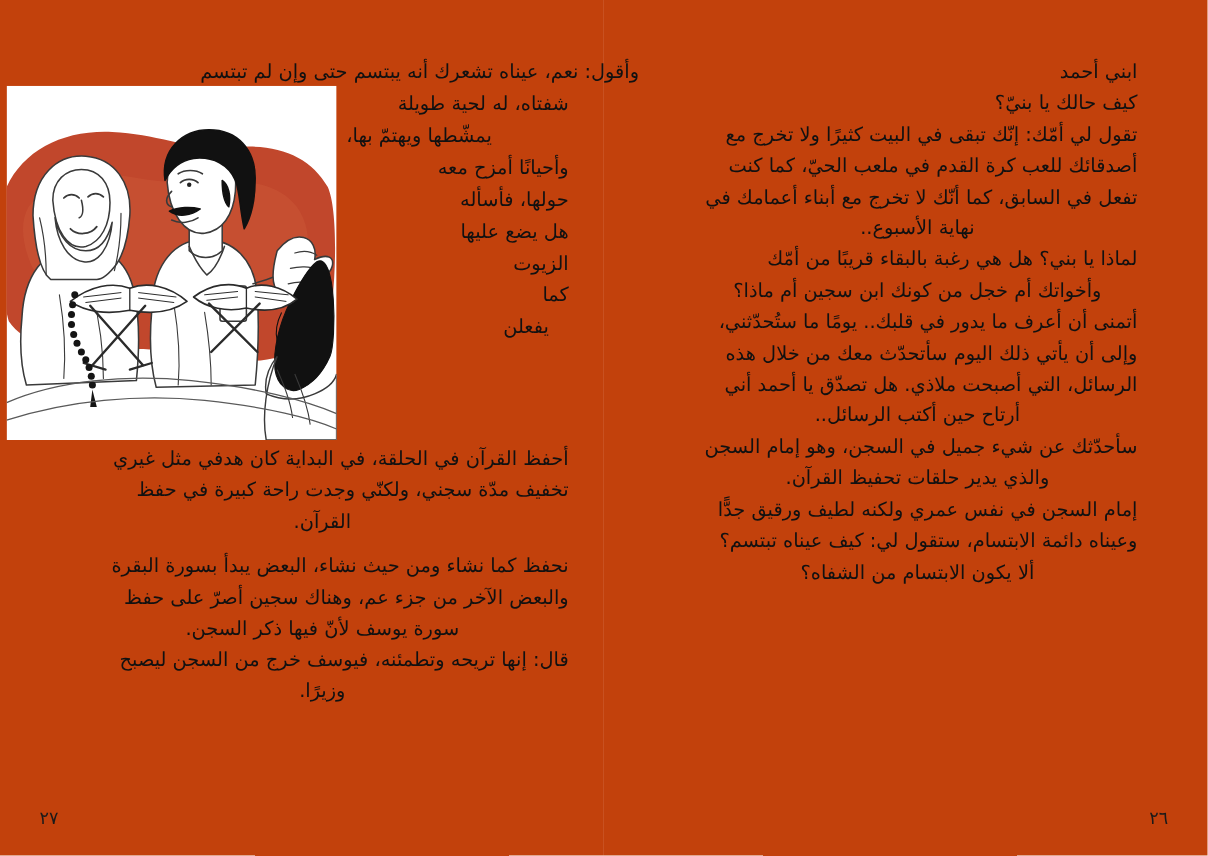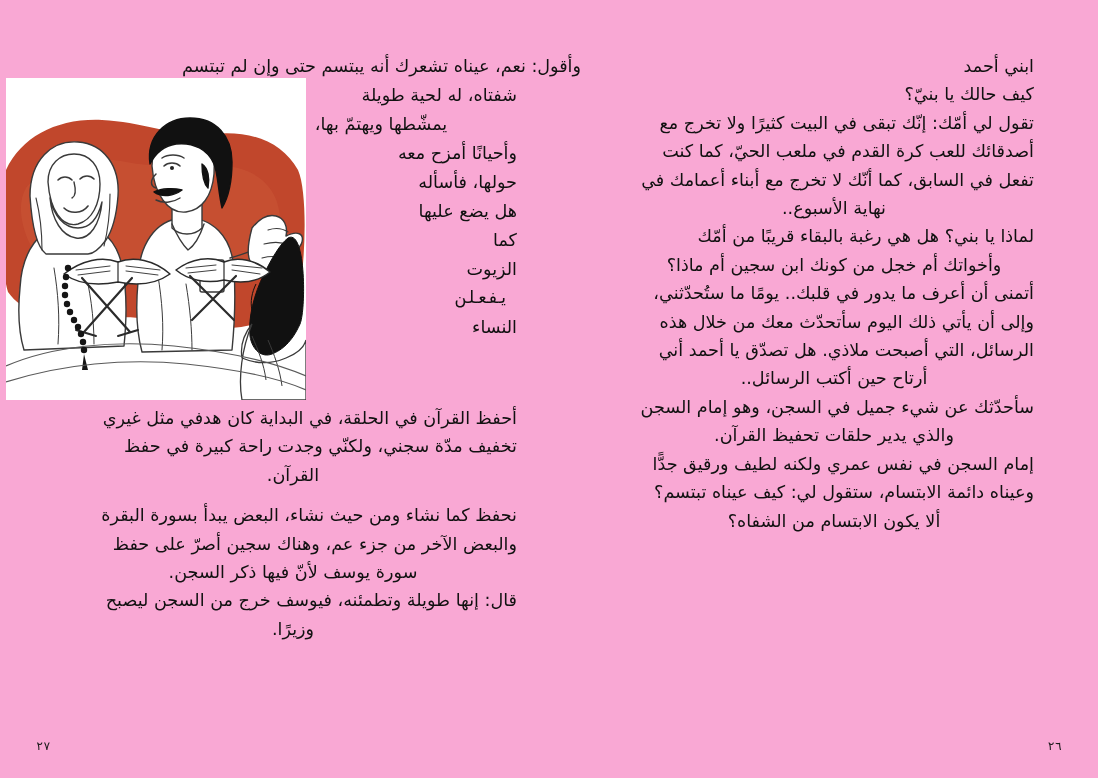--- a/index.html
+++ b/index.html
@@ -17,32 +17,32 @@
     height: 778px;
     background: #ffffff;
     overflow: hidden;
   }
 
   
   .page {
     position: absolute;
     top: 0;
     height: 778px;
-    background: #f9a8d4;
+    background: #c2410c;
   }
   .page-left  { left: 0;   width: 549px; }
   .page-right { left: 549px; width: 549px; }
 
   .page-number {
     position: absolute;
     bottom: 24px;
-    font-size: 12px;
+    font-size: 16px;
     color: #1a1a1a;
     letter-spacing: 1px;
-    font-family: Liberation Mono, monospace;
+    font-family: Liberation Serif, serif;
   }
   .page-number.left  { left: 36px; }
   .page-number.right { right: 36px; }
 
   
   .col {
     position: absolute;
     direction: rtl;
     text-align: right;
     color: #111111;
@@ -94,21 +94,21 @@
   }
   
   .wrap-text .ln.w1 { margin-right: -64px; }
   .wrap-text .ln.w2 { margin-right: 0px; }
   .wrap-text .ln.w3 { margin-right: 0px; text-align: center; }
   .wrap-text .ln.w4 { margin-right: 0px; }
   .wrap-text .ln.w5 { margin-right: 0px; }
   .wrap-text .ln.w6 { margin-right: 0px; }
   .wrap-text .ln.w7 { margin-right: 0px; }
   .wrap-text .ln.w8 { margin-right: 0px; }
-  .wrap-text .ln.w9 { margin-right: 8px; font-family: Liberation Mono, monospace; }
+  .wrap-text .ln.w9 { margin-right: 18px; }
   .wrap-text .ln.w10 { margin-right: 0px; }
 
   
   .left-lower {
     top: 404px;
     right: 32px;
     width: 448px;
   }
   .left-lower p.gap { margin-top: 12px; }
 
@@ -287,28 +287,27 @@
       </svg>
     </div>
 
     <div class="wrap-text">
       <span class="ln w1">وأقول: نعم، عيناه تشعرك أنه يبتسم حتى وإن لم تبتسم</span>
       <span class="ln w2">شفتاه، له لحية طويلة</span>
       <span class="ln w3">يمشّطها ويهتمّ بها،</span>
       <span class="ln w4">وأحيانًا أمزح معه</span>
       <span class="ln w5">حولها، فأسأله</span>
       <span class="ln w6">هل يضع عليها</span>
+      <span class="ln w7">الزيوت</span>
       <span class="ln w8">كما</span>
-      <span class="ln w7">الزيوت</span>
       <span class="ln w9">يفعلن</span>
-      <span class="ln w10">النساء</span>
     </div>
 
     <div class="col left-lower">
       <p class="just">أحفظ القرآن في الحلقة، في البداية كان هدفي مثل غيري تخفيف مدّة سجني، ولكنّي وجدت راحة كبيرة في حفظ القرآن.</p>
       <p class="just gap">نحفظ كما نشاء ومن حيث نشاء، البعض يبدأ بسورة البقرة والبعض الآخر من جزء عم، وهناك سجين أصرّ على حفظ سورة يوسف لأنّ فيها ذكر السجن.</p>
-      <p class="just">قال: إنها طويلة وتطمئنه، فيوسف خرج من السجن ليصبح وزيرًا.</p>
+      <p class="just">قال: إنها تريحه وتطمئنه، فيوسف خرج من السجن ليصبح وزيرًا.</p>
     </div>
 
     <div class="page-number left">٢٧</div>
   </div>
 
 </div>
 
 </body></html>

